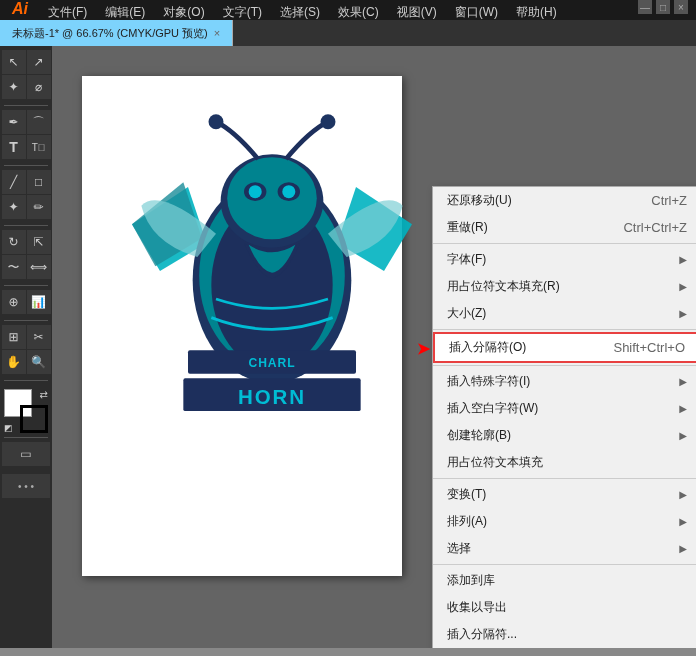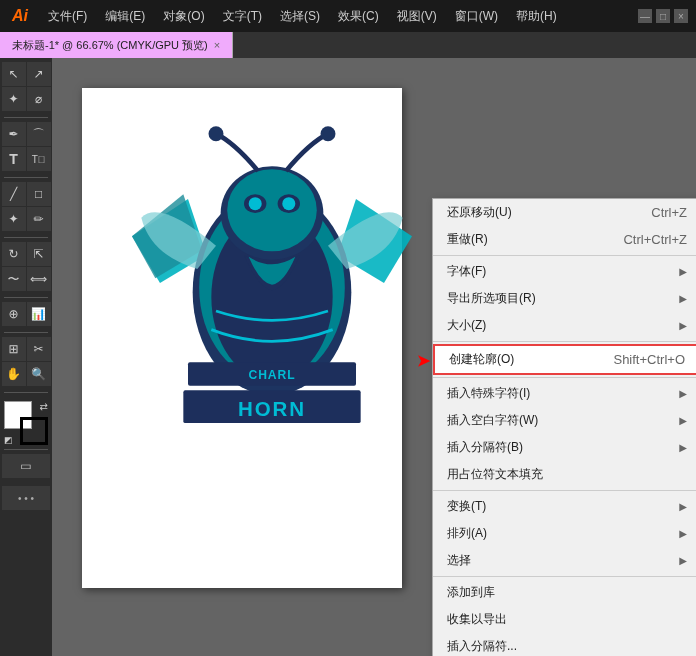--- a/index.html
+++ b/index.html
@@ -9,24 +9,24 @@
       overflow: hidden;
       font-family: 'Microsoft YaHei', Arial, sans-serif;
       font-size: 12px;
       background: #888;
       user-select: none;
     }
 
     
     #title-bar {
       width: 100%;
-      height: 32px;
+      height: 20px;
       background: #1a1a1a;
       display: flex;
-      align-items: center;
+      align-items: flex-start;
       padding: 0 8px;
       gap: 8px;
     }
     #ai-logo {
       color: #ff6600;
       font-weight: bold;
       font-size: 16px;
       font-style: italic;
       background: #1a1a1a;
       padding: 0 4px;
@@ -62,21 +62,21 @@
     
     #tab-bar {
       width: 100%;
       height: 26px;
       background: #323232;
       display: flex;
       align-items: center;
     }
     .tab {
       height: 26px;
-      background: #f0abfc;
+      background: #7dd3fc;
       padding: 0 12px;
       display: flex;
       align-items: center;
       gap: 6px;
       font-size: 11px;
       color: #222;
       border-right: 1px solid #aaa;
     }
     .tab-close {
       color: #666;
@@ -447,49 +447,49 @@
         <span class="ctx-shortcut">Ctrl+Ctrl+Z</span>
       </div>
       <div class="ctx-separator"></div>
 
       <div class="ctx-item">
         <span>字体(F)</span>
         <span class="ctx-arrow">▶</span>
       </div>
 
       <div class="ctx-item">
-        <span>导出所选项目(R)</span>
+        <span>用占位符文本填充(R)</span>
         <span class="ctx-arrow">▶</span>
       </div>
 
       <div class="ctx-item">
         <span>大小(Z)</span>
         <span class="ctx-arrow">▶</span>
       </div>
       <div class="ctx-separator"></div>
 
       <div class="ctx-item highlighted" style="position:relative;">
         <span class="red-arrow">➤</span>
-        <span>创建轮廓(O)</span>
+        <span>插入分隔符(O)</span>
         <span class="ctx-shortcut">Shift+Ctrl+O</span>
       </div>
       <div class="ctx-separator"></div>
 
       <div class="ctx-item">
         <span>插入特殊字符(I)</span>
         <span class="ctx-arrow">▶</span>
       </div>
 
       <div class="ctx-item">
         <span>插入空白字符(W)</span>
         <span class="ctx-arrow">▶</span>
       </div>
 
       <div class="ctx-item">
-        <span>插入分隔符(B)</span>
+        <span>创建轮廓(B)</span>
         <span class="ctx-arrow">▶</span>
       </div>
 
       <div class="ctx-item">
         <span>用占位符文本填充</span>
       </div>
       <div class="ctx-separator"></div>
 
       <div class="ctx-item">
         <span>变换(T)</span>

